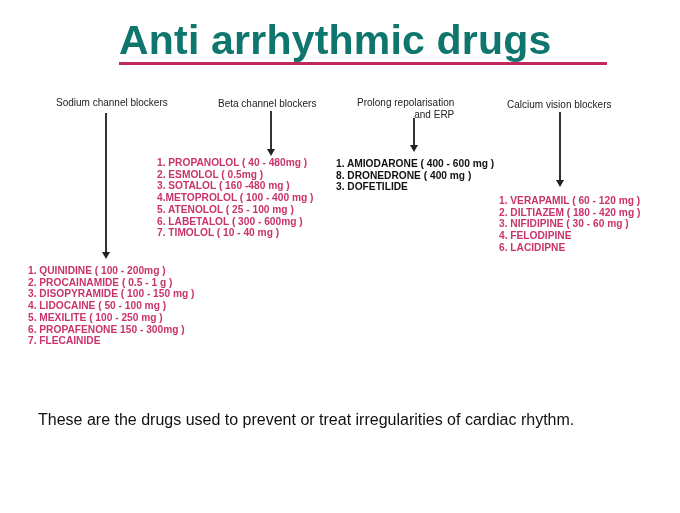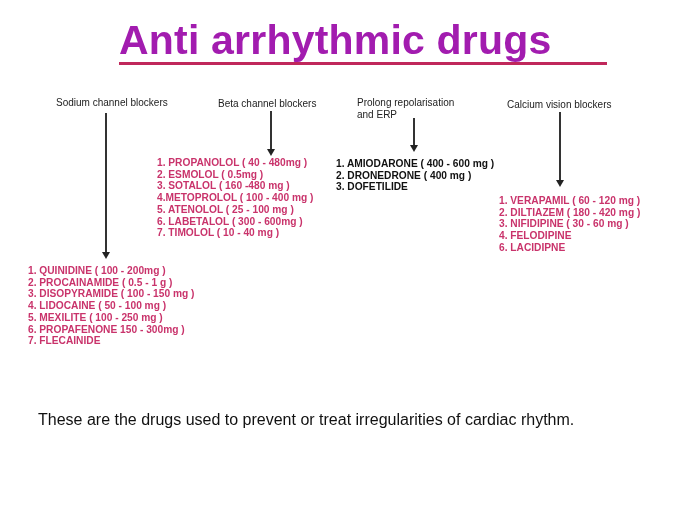--- a/index.html
+++ b/index.html
@@ -10,21 +10,21 @@
       overflow: hidden;
       font-family: "Liberation Sans", "DejaVu Sans", sans-serif;
     }
     .title {
       position: absolute;
       left: 119px; top: 17px;
       font-family: "Liberation Sans", sans-serif;
       font-weight: bold;
       font-size: 41px;
       line-height: 46px;
-      color: #a21caf;
+      color: #0f766e;
       letter-spacing: 0.2px;
       white-space: nowrap;
     }
     .title-underline {
       position: absolute;
       left: 119px; top: 62px;
       width: 488px; height: 3px;
       background: #c0285b;
     }
     .heading {
@@ -70,21 +70,21 @@
     .footer p { margin: 0; }
   </style>
 </head>
 <body>
 
 <div class="title">Anti arrhythmic drugs</div>
 <div class="title-underline"></div>
 
 <div class="heading" style="left:56px; top:97px;">Sodium channel blockers</div>
 <div class="heading" style="left:218px; top:98px;">Beta channel blockers</div>
-<div class="heading" style="left:357px; top:97px;">
+<div class="heading" style="left:357px; top:97px;text-align:right;">
   <div>Prolong   repolarisation</div>
   <div>and ERP</div>
 </div>
 <div class="heading" style="left:507px; top:99px;">Calcium vision blockers</div>
 
 <div class="arrow" style="left:105px; top:113px; height:141px;"></div>
 <div class="arrow" style="left:270px; top:111px; height:40px;"></div>
 <div class="arrow" style="left:413px; top:118px; height:29px;"></div>
 <div class="arrow" style="left:559px; top:112px; height:70px;"></div>
 
@@ -93,21 +93,21 @@
   <li>2. ESMOLOL  ( 0.5mg )</li>
   <li>3. SOTALOL   ( 160 -480 mg )</li>
   <li>4.METOPROLOL  ( 100 - 400 mg )</li>
   <li>5. ATENOLOL  ( 25 - 100 mg )</li>
   <li>6. LABETALOL ( 300 - 600mg )</li>
   <li>7. TIMOLOL ( 10 - 40 mg )</li>
 </ul>
 
 <ul class="list black" style="left:336px; top:158px;">
   <li>1. AMIODARONE ( 400 - 600 mg )</li>
-  <li>2. DRONEDRONE ( 400 mg )</li>
+  <li>8. DRONEDRONE ( 400 mg )</li>
   <li>3. DOFETILIDE</li>
 </ul>
 
 <ul class="list red" style="left:499px; top:195px;">
   <li>1. VERAPAMIL ( 60 - 120 mg )</li>
   <li>2. DILTIAZEM ( 180 - 420 mg )</li>
   <li>3. NIFIDIPINE ( 30 - 60 mg )</li>
   <li>4. FELODIPINE</li>
   <li>6. LACIDIPNE</li>
 </ul>

